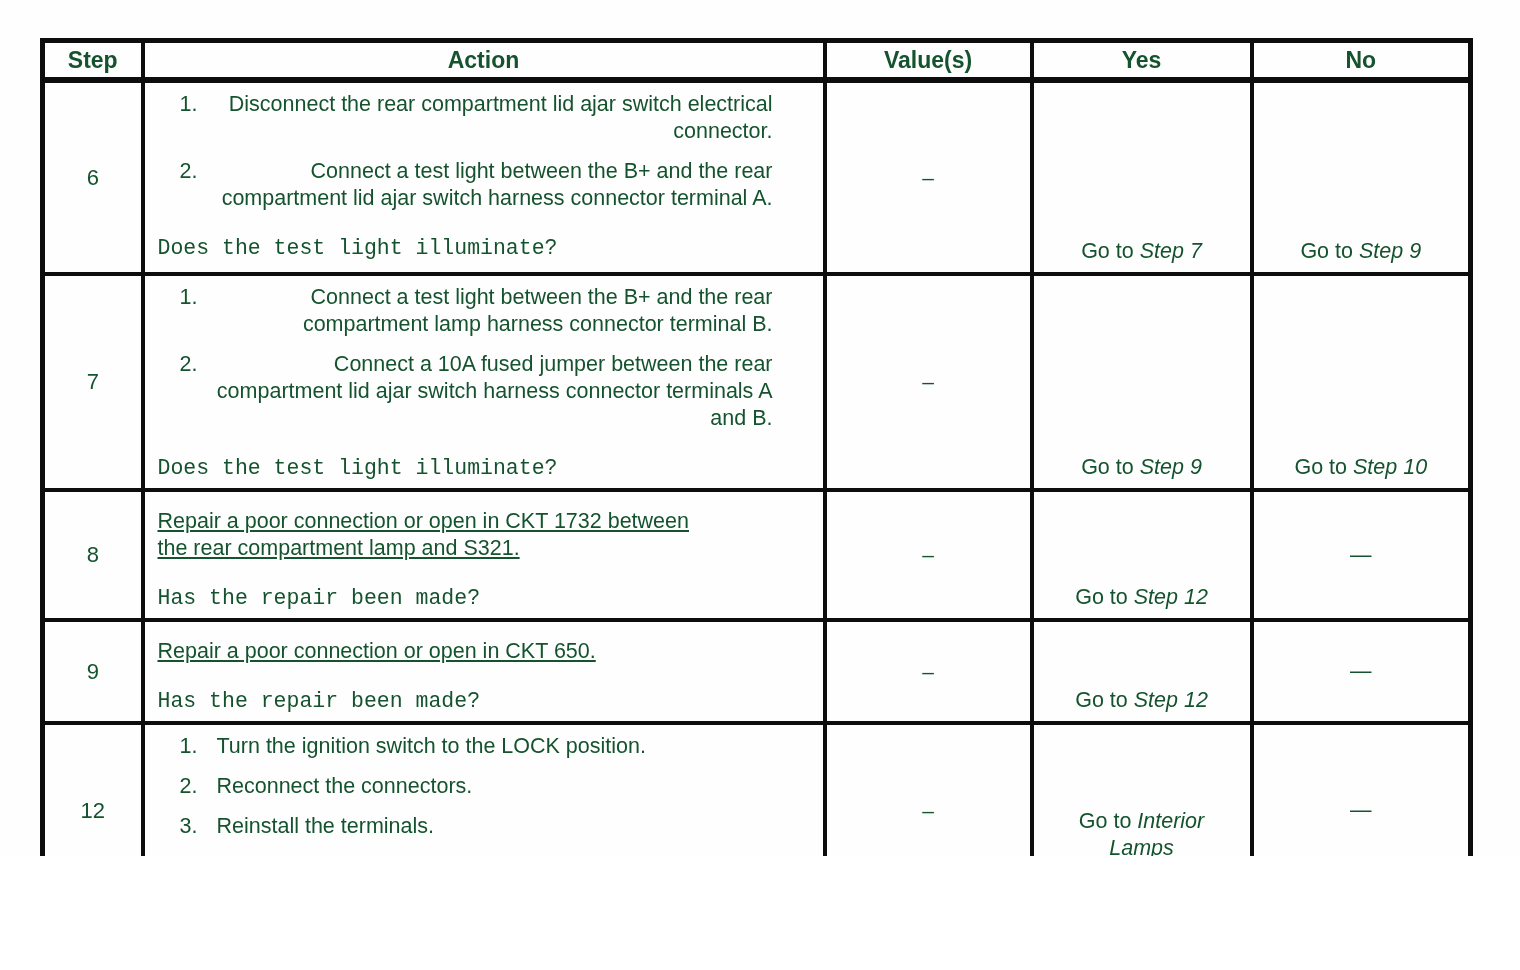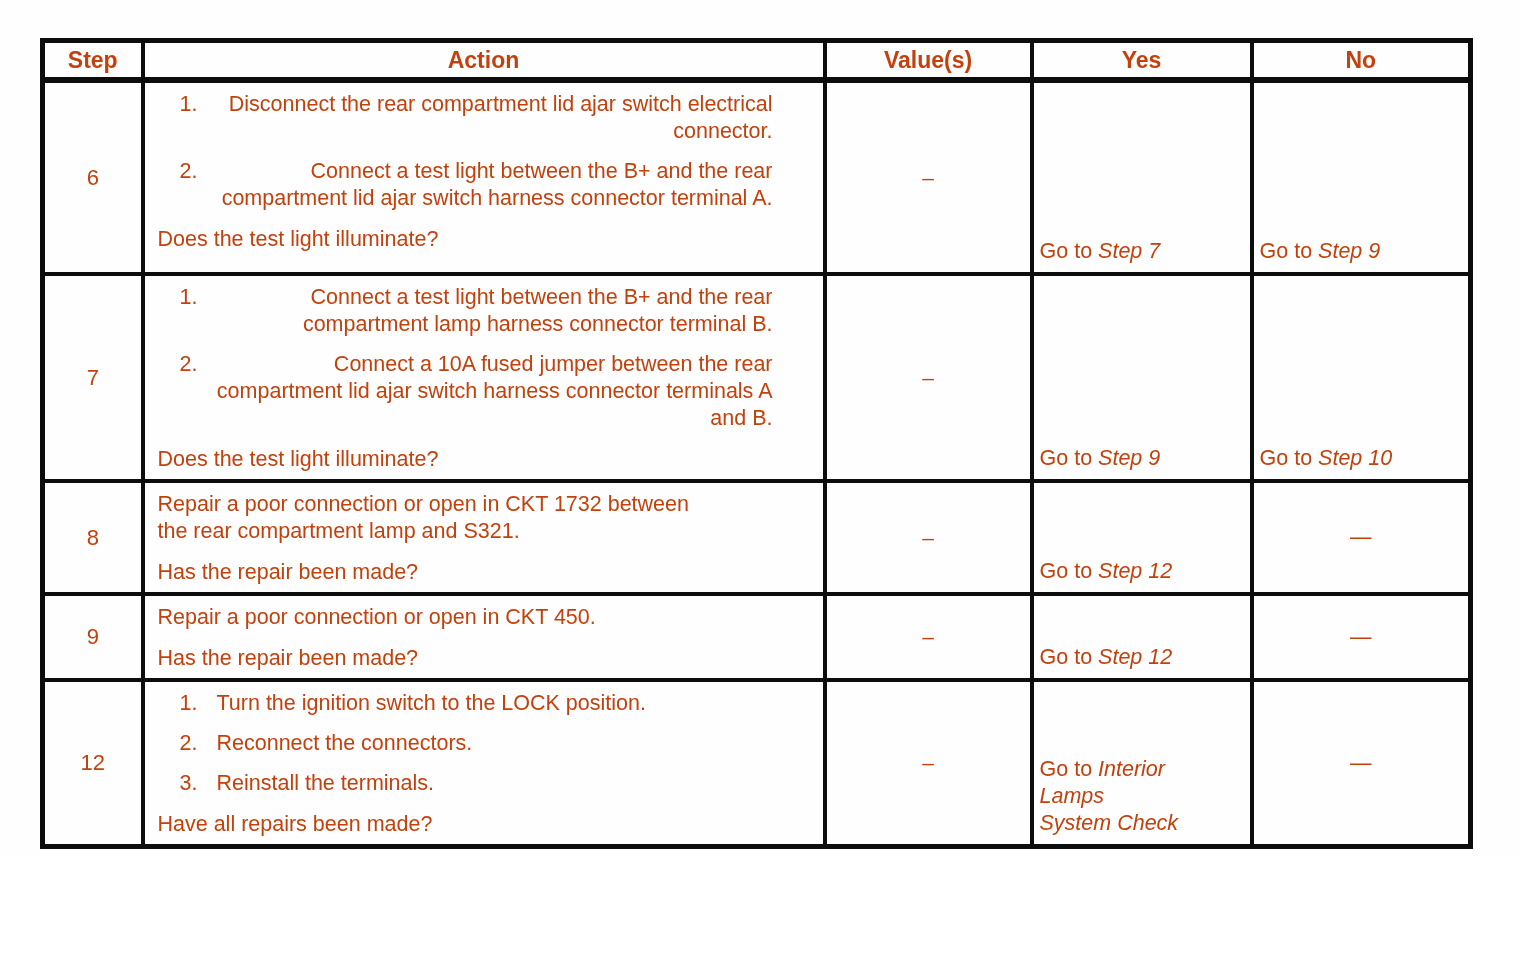--- a/index.html
+++ b/index.html
@@ -6,21 +6,21 @@
     margin: 0;
     padding: 0;
     background: #ffffff;
   }
   .page {
     position: relative;
     width: 1520px;
     height: 856px;
     background: #fefefe;
     font-family: "Liberation Sans", sans-serif;
-    color: #c2410c;
+    color: #14532d;
     overflow: hidden;
   }
   table.diag {
     position: absolute;
     left: 40px;
     top: 38px;
     width: 1428px;
     border-collapse: collapse;
     table-layout: fixed;
     border: 5px solid #0d0d0d;
@@ -60,31 +60,32 @@
   }
   .action-item {
     display: flex;
     margin-left: 22px;
   }
   .action-item + .action-item { margin-top: 13px; }
   .action-item .num { flex: 0 0 37px; }
   .action-item .txt { max-width: 556px; text-align: right; }
   .action-para {
     max-width: 565px;
-    margin-top: 0;
-  }
-  .question { margin-top: 14px; }
+    margin-top: 8px;
+    text-decoration: underline;
+  }
+  .question { margin-top: 23px; font-family: Liberation Mono, monospace; }
 
   td.value-cell {
     text-align: center;
     vertical-align: middle;
     font-size: 21px;
   }
   td.goto-cell {
-    text-align: left;
+    text-align: center;
     vertical-align: bottom;
     padding: 0 6px 7px 6px;
     font-size: 21.5px;
     line-height: 27px;
   }
   td.dash-cell {
     text-align: center;
     vertical-align: middle;
     font-size: 21.5px;
   }
@@ -159,21 +160,21 @@
           <div class="question">Has the repair been made?</div>
         </td>
         <td class="value-cell">–</td>
         <td class="goto-cell"><span>Go to </span><span class="goto-target">Step 12</span></td>
         <td class="dash-cell">—</td>
       </tr>
 
       <tr class="r9">
         <td class="step-cell">9</td>
         <td class="action-cell">
-          <div class="action-para">Repair a poor connection or open in CKT 450.</div>
+          <div class="action-para">Repair a poor connection or open in CKT 650.</div>
           <div class="question">Has the repair been made?</div>
         </td>
         <td class="value-cell">–</td>
         <td class="goto-cell"><span>Go to </span><span class="goto-target">Step 12</span></td>
         <td class="dash-cell">—</td>
       </tr>
 
 
 
       <tr class="r12">

